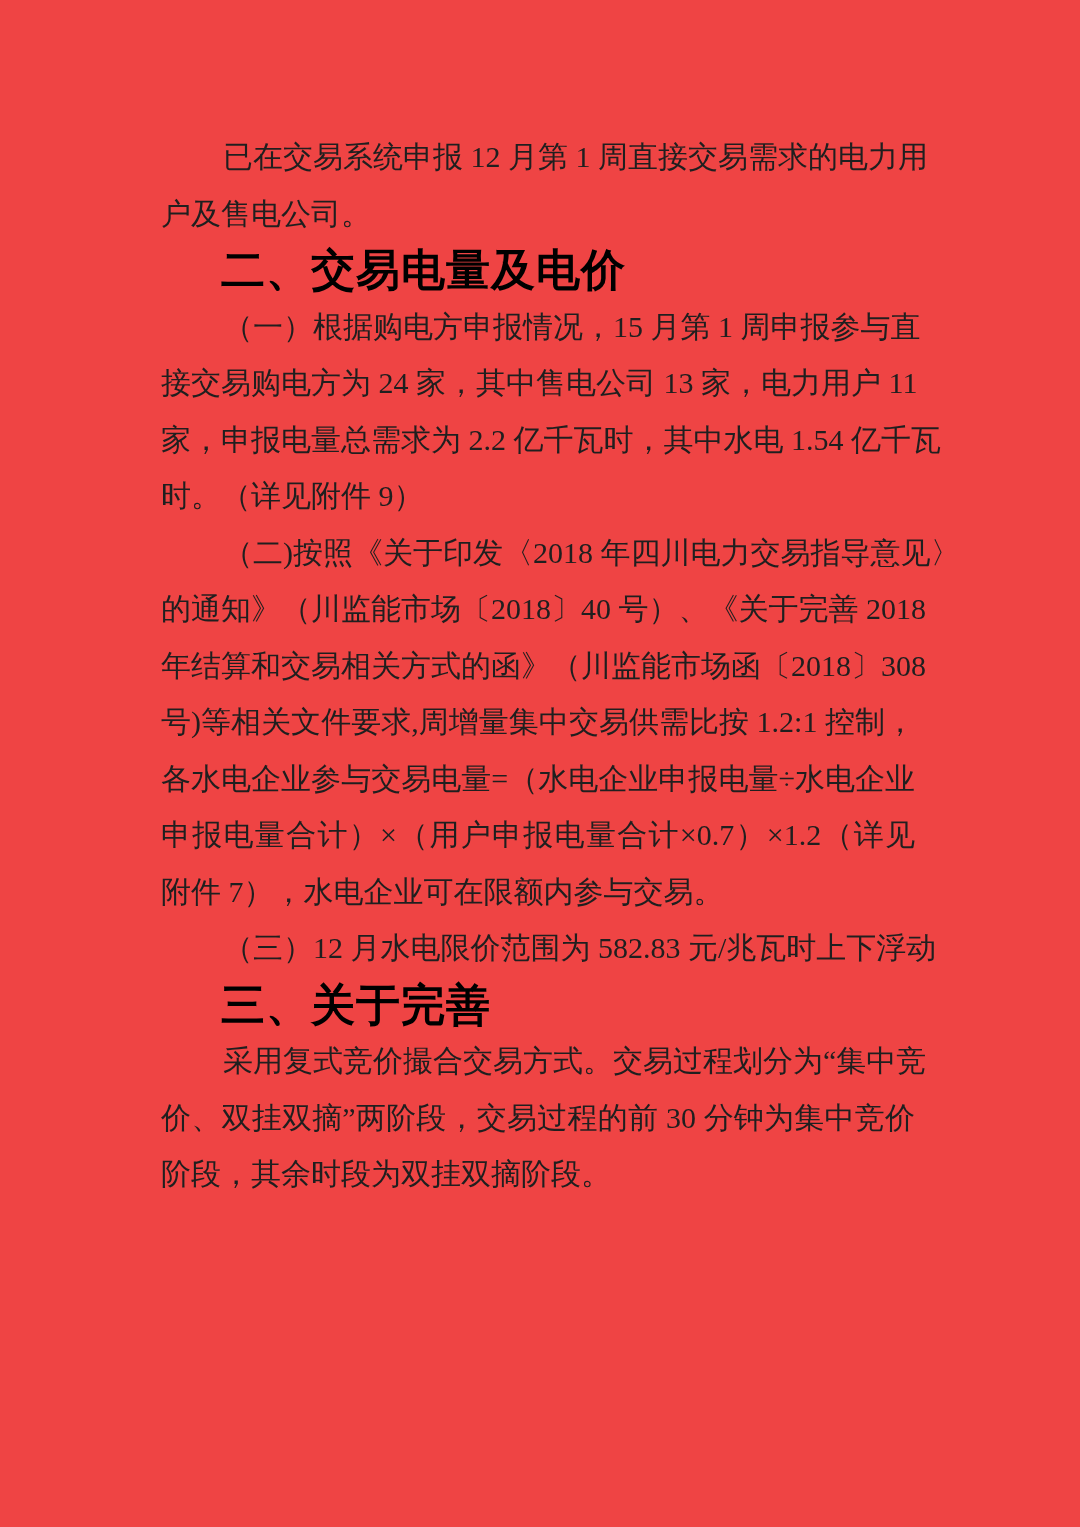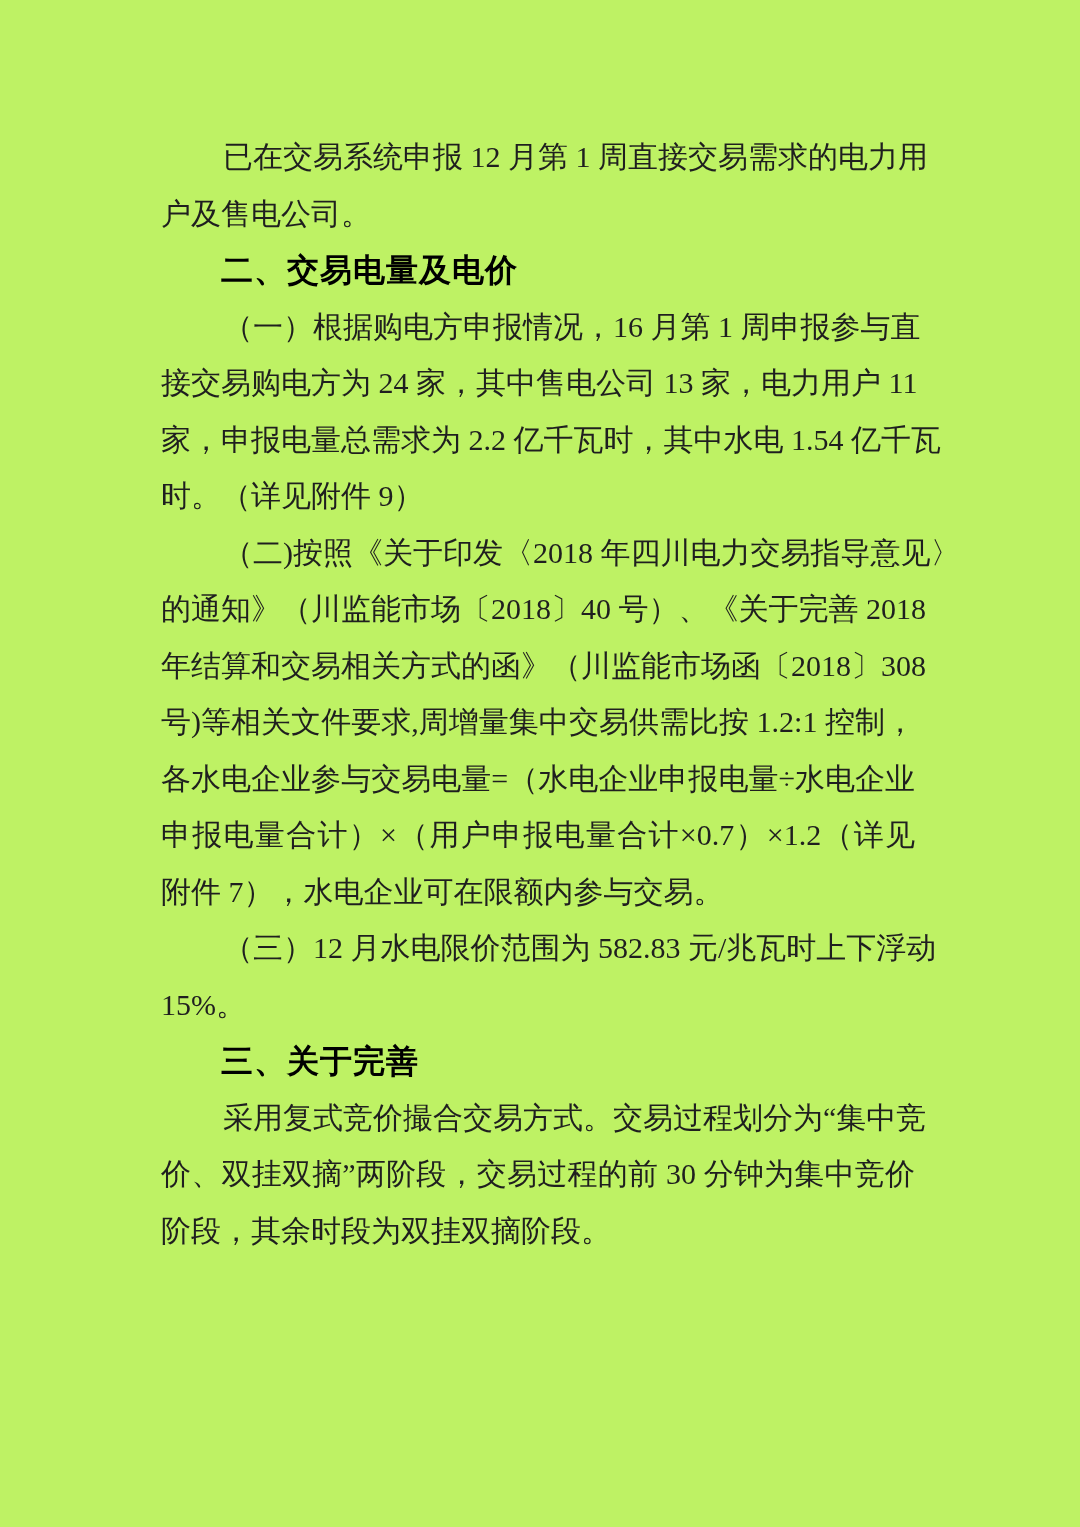--- a/index.html
+++ b/index.html
@@ -4,21 +4,21 @@
 <style>
   html, body {
     margin: 0;
     padding: 0;
     background: #ffffff;
   }
   .page {
     position: relative;
     width: 1080px;
     height: 1527px;
-    background: #bef264;
+    background: #ef4444;
     overflow: hidden;
   }
   .doc {
     position: absolute;
     left: 161px;
     top: 129px;
     width: 754px;
     color: #1f1f1f;
     font-family: "Liberation Serif", "DejaVu Serif", serif;
     font-size: 30px;
@@ -33,56 +33,55 @@
     text-indent: 62px;
   }
   .line.end {
     text-align: right;
     text-align-last: left;
     font-family: Liberation Serif, serif;
   }
   .heading {
     font-family: "Liberation Sans", "DejaVu Sans", sans-serif;
     font-weight: 700;
-    font-size: 32px;
+    font-size: 44px;
     line-height: 56.5px;
     color: #000000;
     padding-left: 60px;
     white-space: nowrap;
     text-align: left;
     text-align-last: left;
     letter-spacing: 1px;
   }
 </style>
 </head>
 <body>
 
 <div class="page">
   <div class="doc">
 
     <div class="line indent">已在交易系统申报 12 月第 1 周直接交易需求的电力用</div>
     <div class="line end">户及售电公司。</div>
 
     <div class="heading">二、交易电量及电价</div>
 
-    <div class="line indent">（一）根据购电方申报情况，16 月第 1 周申报参与直</div>
+    <div class="line indent">（一）根据购电方申报情况，15 月第 1 周申报参与直</div>
     <div class="line">接交易购电方为 24 家，其中售电公司 13 家，电力用户 11</div>
     <div class="line">家，申报电量总需求为 2.2 亿千瓦时，其中水电 1.54 亿千瓦</div>
     <div class="line end">时。（详见附件 9）</div>
 
     <div class="line indent">（二)按照《关于印发〈2018 年四川电力交易指导意见〉</div>
     <div class="line">的通知》（川监能市场〔2018〕40 号）、《关于完善 2018</div>
     <div class="line">年结算和交易相关方式的函》（川监能市场函〔2018〕308</div>
     <div class="line">号)等相关文件要求,周增量集中交易供需比按 1.2:1 控制，</div>
     <div class="line">各水电企业参与交易电量=（水电企业申报电量÷水电企业</div>
     <div class="line">申报电量合计）×（用户申报电量合计×0.7）×1.2（详见</div>
     <div class="line end">附件 7），水电企业可在限额内参与交易。</div>
 
     <div class="line indent">（三）12 月水电限价范围为 582.83 元/兆瓦时上下浮动</div>
-    <div class="line end">15%。</div>
 
     <div class="heading">三、关于完善</div>
 
     <div class="line indent">采用复式竞价撮合交易方式。交易过程划分为“集中竞</div>
     <div class="line">价、双挂双摘”两阶段，交易过程的前 30 分钟为集中竞价</div>
     <div class="line end">阶段，其余时段为双挂双摘阶段。</div>
 
   </div>
 </div>
 

